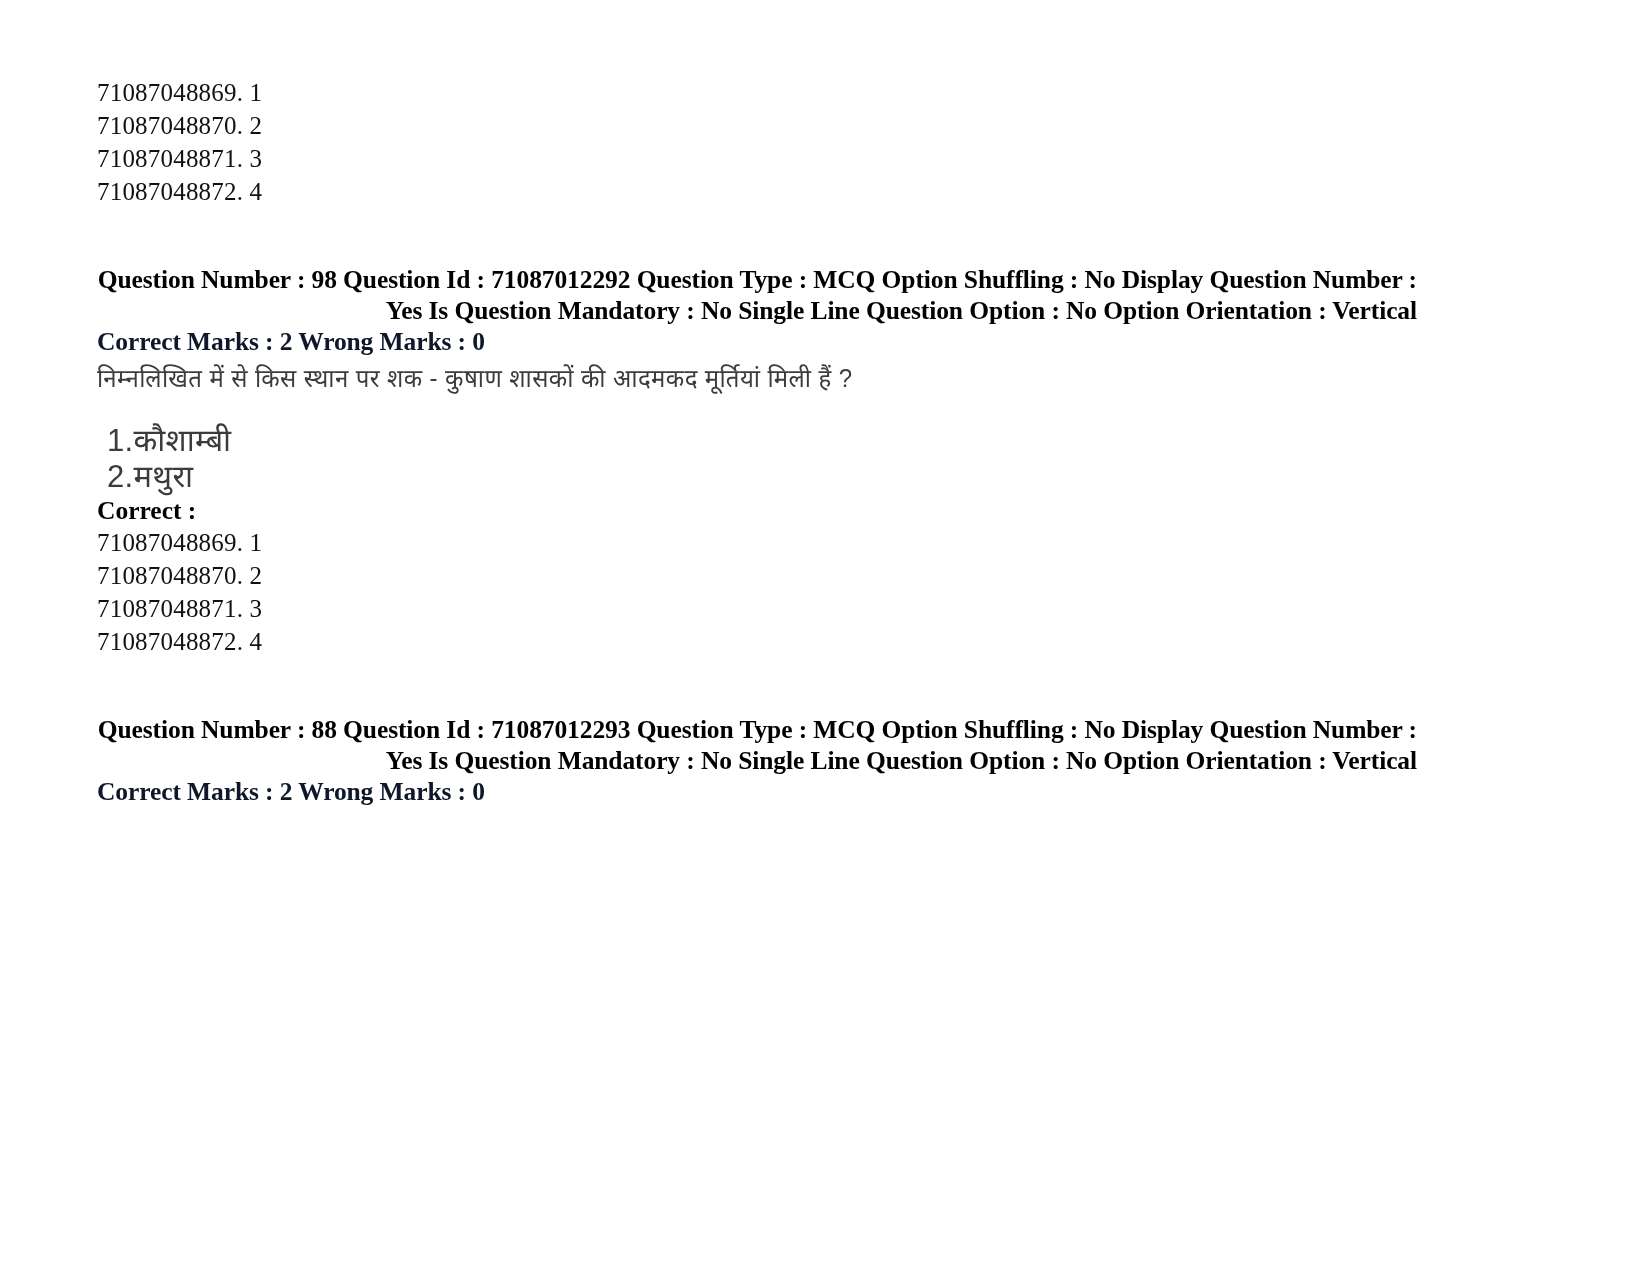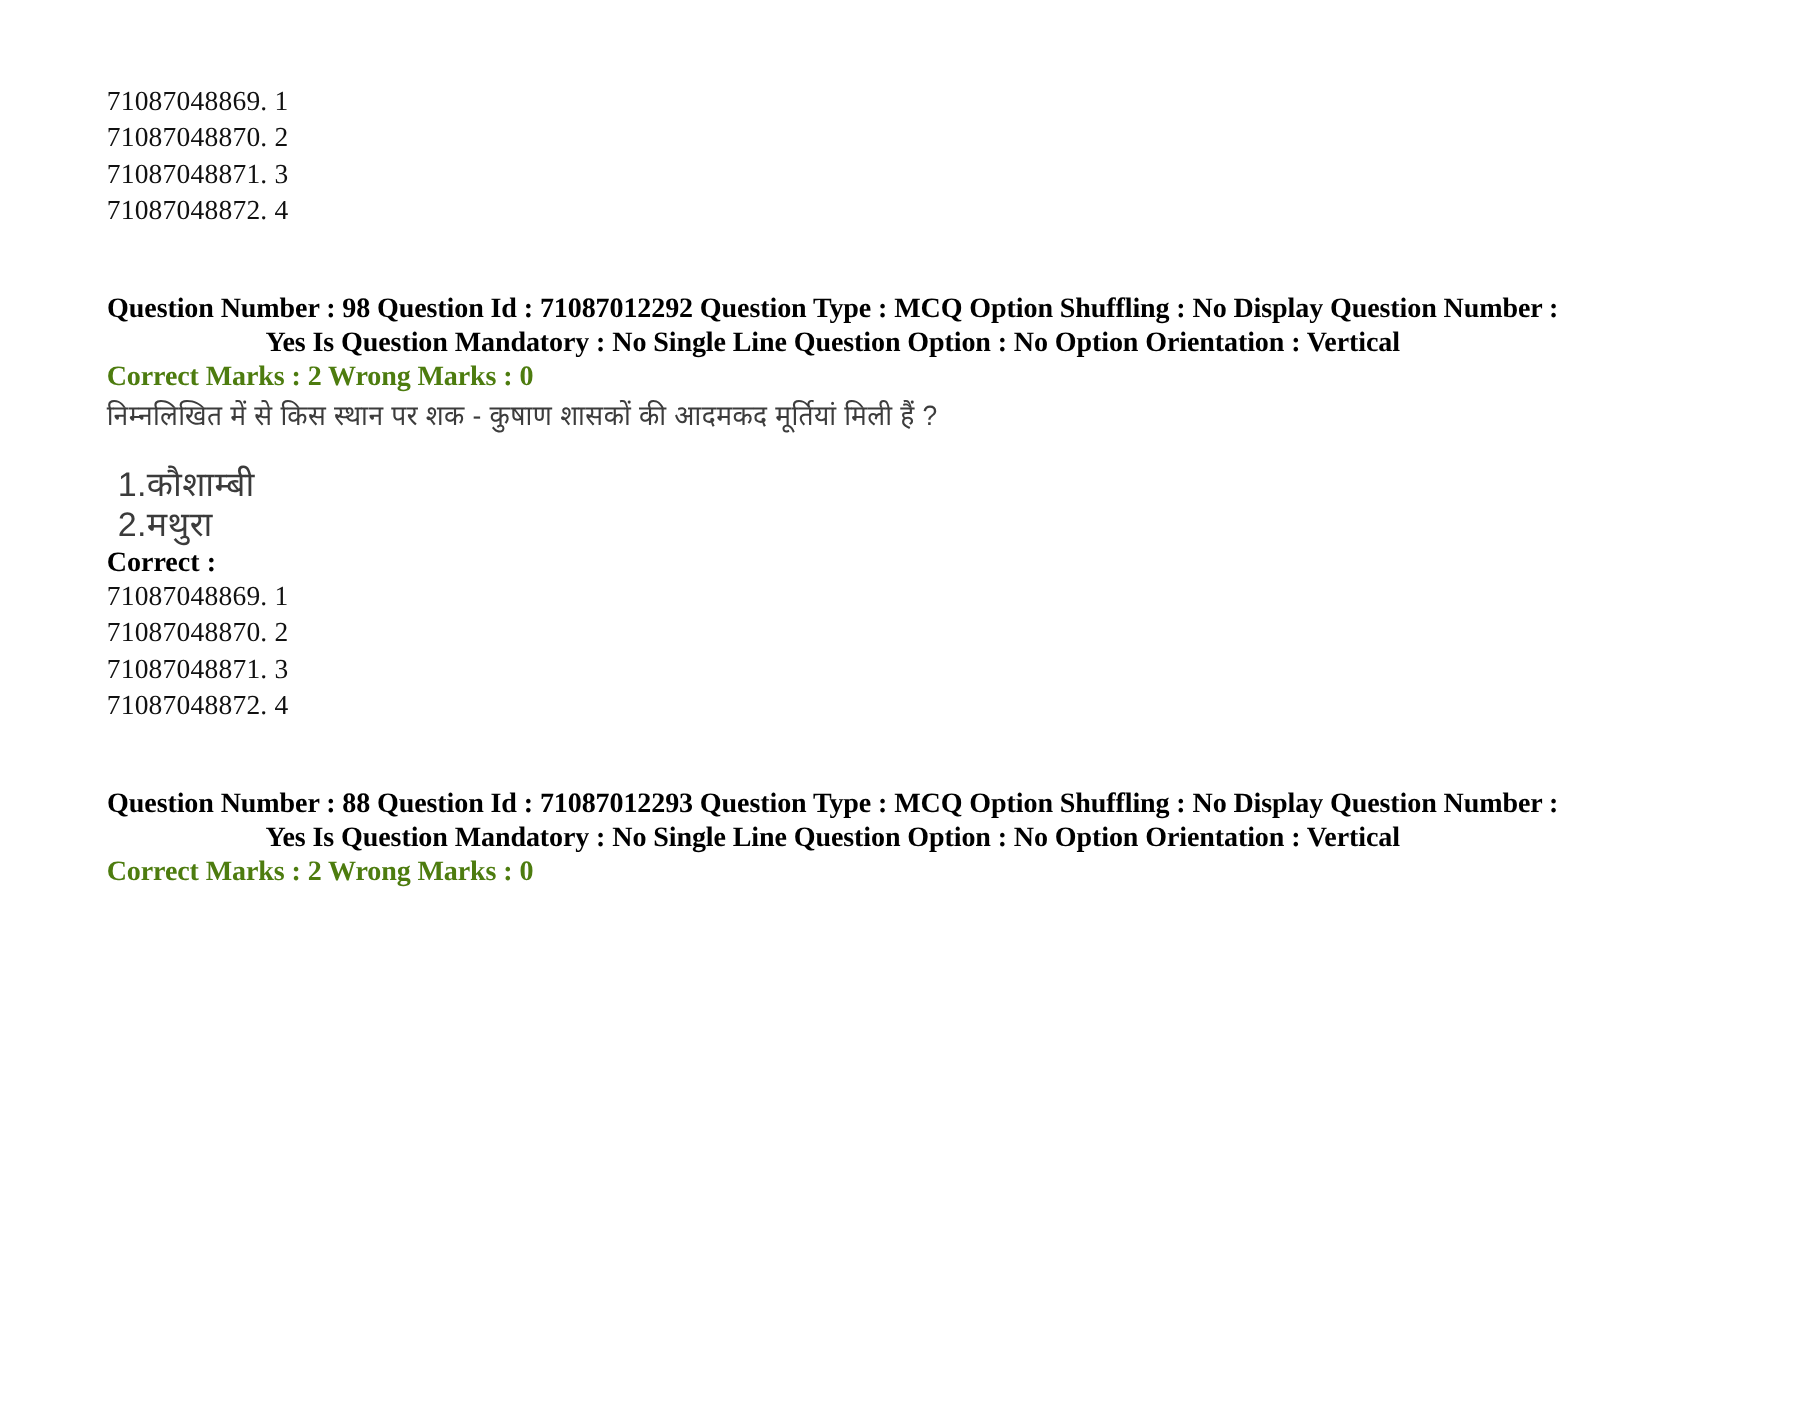--- a/index.html
+++ b/index.html
@@ -44,28 +44,28 @@
   }
 
   
   .meta {
     font-family: "Liberation Serif", "DejaVu Serif", serif;
     font-weight: 700;
     font-size: 25.5px;
     line-height: 31px;
     color: #000000;
     letter-spacing: -0.1px;
-    text-align: center;
+    text-align: right;
   }
   .meta-marks {
     font-family: "Liberation Serif", "DejaVu Serif", serif;
     font-weight: 700;
     font-size: 25.5px;
     line-height: 31px;
-    color: #4d7c0f;
+    color: #0f172a;
     letter-spacing: -0.1px;
   }
 
   
   .scan-hindi {
     font-family: "Liberation Sans", "DejaVu Sans", sans-serif;
     color: #2e2e2e;
     opacity: 0.88;
     -webkit-font-smoothing: none;
     text-rendering: optimizeSpeed;

